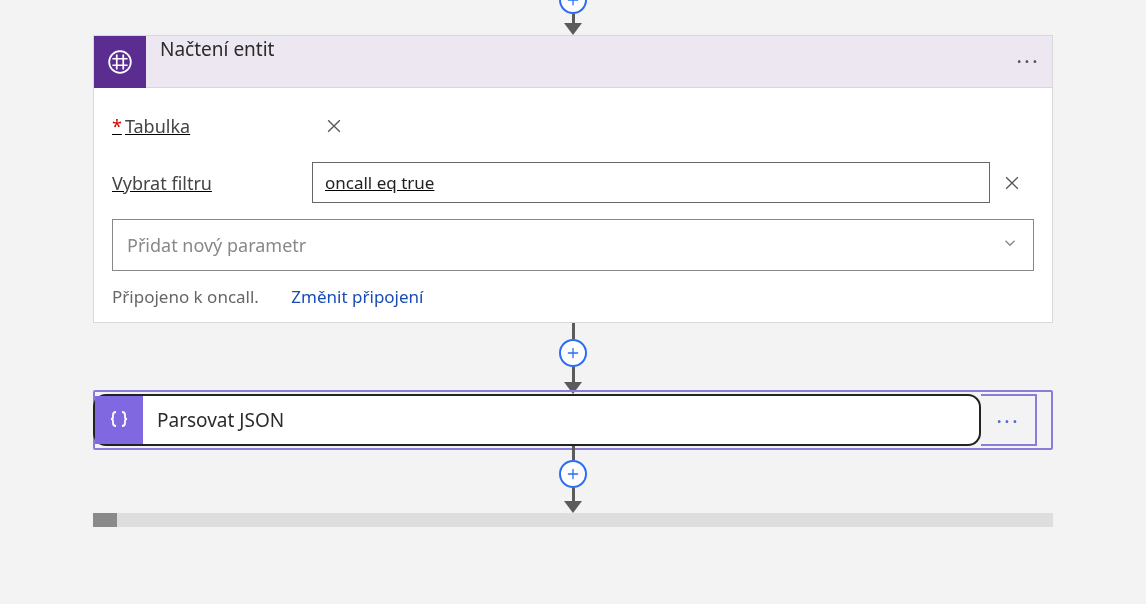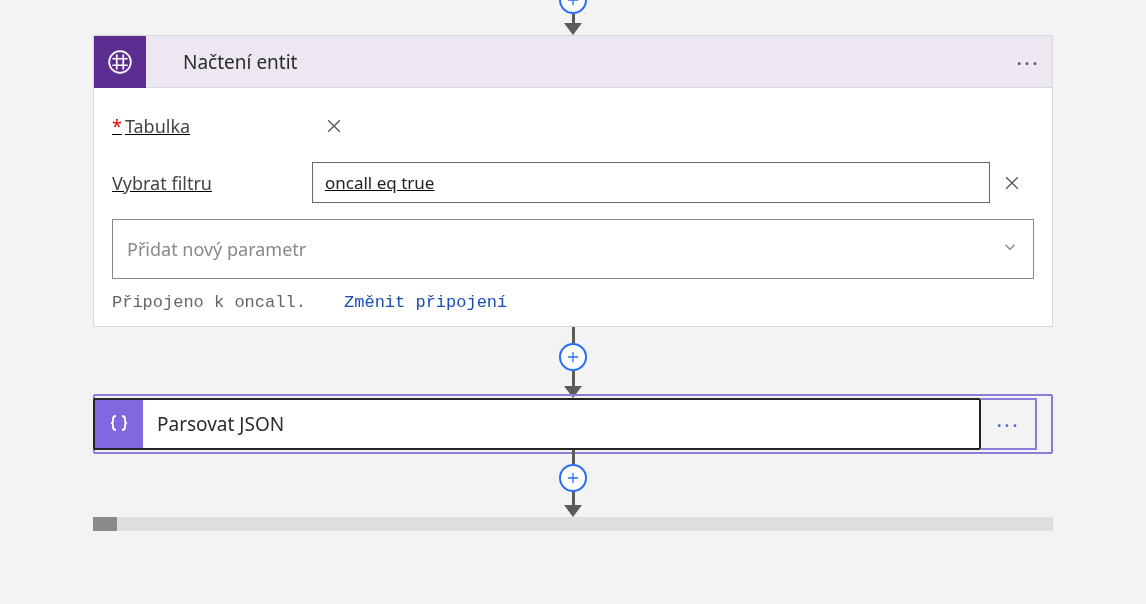--- a/index.html
+++ b/index.html
@@ -56,24 +56,23 @@
 
   
   .card {
     width: 960px;
     background: #fff;
     border: 1px solid #d8d8d8;
   }
   .card-header {
     height: 52px;
     display: flex;
-    align-items: center;
+    align-items: flex-start;
     border-bottom: 1px solid #d8d8d8;
     background: #ece7f1;
-    gap: 23px;
   }
   .icon-box {
     width: 52px; height: 52px;
     display: flex; align-items: center; justify-content: center;
     flex-shrink: 0;
   }
   .icon-entities { background: #5c2d91; }
   .icon-entities svg { width: 26px; height: 26px; color: #fff; }
   .card-title {
     flex: 1;
@@ -114,53 +113,52 @@
   .clear-x {
     width: 44px; height: 40px;
     display: flex; align-items: center; justify-content: center;
     cursor: pointer;
     color: #555;
   }
   .clear-x svg { width: 20px; height: 20px; stroke: #555; stroke-width: 1.6; }
 
   .add-param {
     border: 1px solid #888;
-    height: 60px;
+    height: 52px;
     display: flex;
     align-items: center;
     padding: 0 14px;
     color: #888;
     font-size: 18px;
     cursor: pointer;
     position: relative;
     margin-bottom: 14px;
   }
   .add-param .chev {
     position: absolute; right: 14px;
     color: #888;
   }
   .add-param .chev svg { width: 18px; height: 18px; }
 
   .conn-row {
     font-size: 17px;
     color: #666;
-    font-family: Liberation Mono, monospace;
   }
   .conn-change {
     color: #1a4db3;
     margin-left: 28px;
     cursor: pointer;
   }
 
   
   .card2 {
     width: 888px;
     background: #fff;
     border: 2px solid #222;
-    border-radius: 2px;
+    border-radius: 13px;
     height: 52px;
     display: flex;
     align-items: center;
     position: relative;
   }
   .card2-outer {
     display: flex;
     align-items: center;
     width: 960px;
     position: relative;

